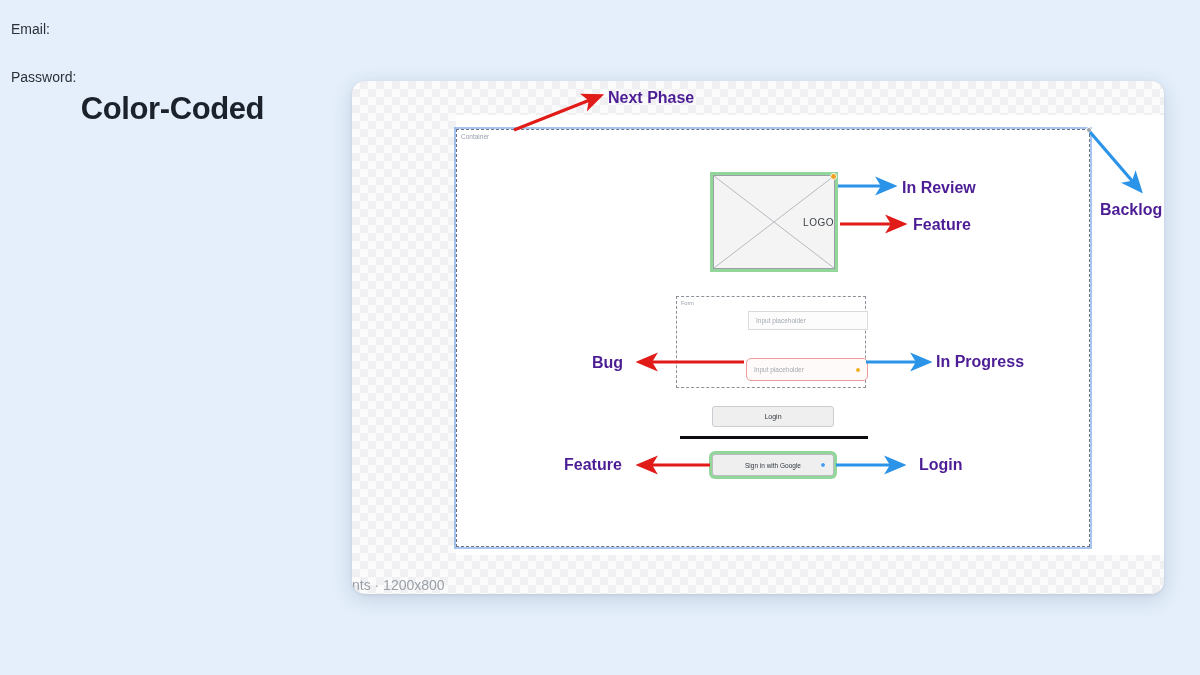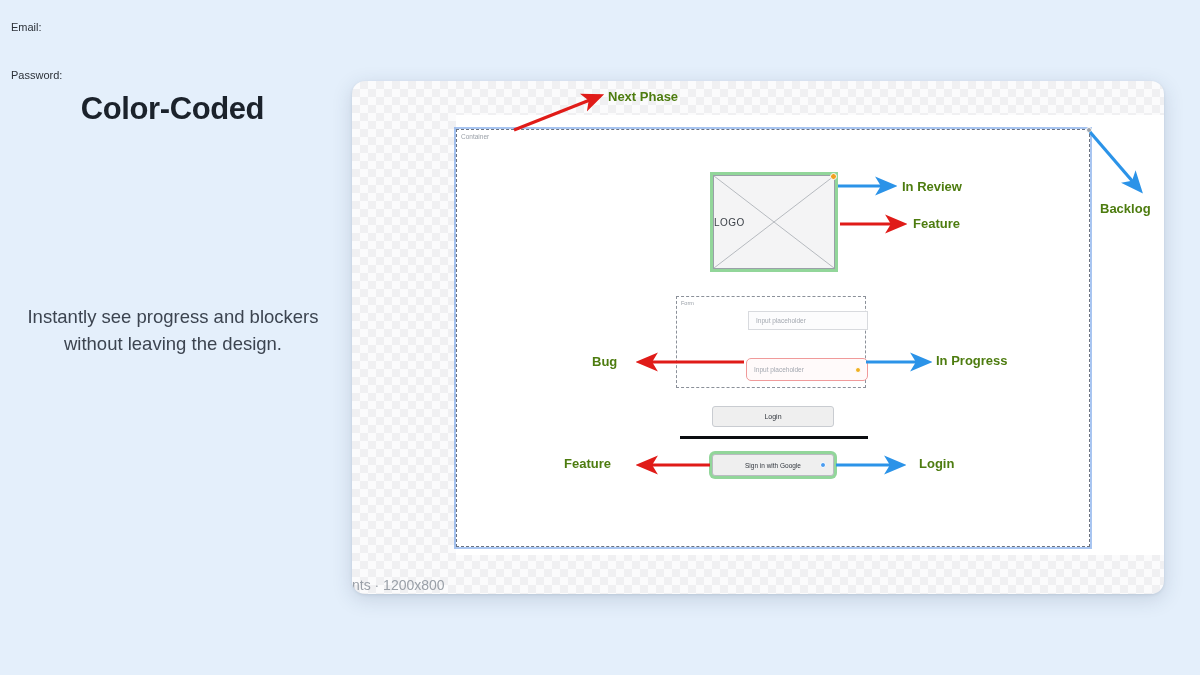--- a/index.html
+++ b/index.html
@@ -98,21 +98,21 @@
     border: 1px solid #9aa0a8;
     background: #f4f4f5;
     box-shadow: 0 0 0 3px rgba(110,200,120,.75);
   }
   #logo-box .diag {
     position: absolute; inset: 0;
   }
   #logo-text {
     position: absolute; left: 0; right: 0; top: 50%;
     transform: translateY(-50%);
-    text-align: left;
+    text-align: right;
     font-size: 10px; color: #3a3f46;
     letter-spacing: .5px;
   }
   #logo-handle {
     position: absolute; right: -3px; top: -3px;
     width: 7px; height: 7px; border-radius: 50%;
     background: #f0a020; border: 1px solid #fff;
   }
 
   
@@ -120,21 +120,21 @@
     position: absolute; left: 676px; top: 296px;
     width: 190px; height: 92px;
     border: 1px dashed #8b9099;
   }
   #form-label {
     position: absolute; left: 4px; top: 3px;
     font-size: 5.5px; color: #9aa0a8;
   }
   .field-label {
     position: absolute;
-    font-size: 11px; color: #2c3138;
+    font-size: 14px; color: #2c3138;
   }
   #email-label { left: 11px; top: 21px; }
   #password-label { left: 11px; top: 69px; }
   .field-input {
     position: absolute;
     height: 19px;
     border: 1px solid #d8dade;
     background: #fcfcfd;
     font-size: 6.5px; color: #a3a8b0;
     display: flex; align-items: center;
@@ -179,22 +179,22 @@
   #google-handle {
     position: absolute; right: 7px; top: 50%;
     transform: translateY(-50%);
     width: 6px; height: 6px; border-radius: 50%;
     background: #4a9cf0; border: 1px solid #fff;
   }
 
   
   .anno {
     position: absolute;
-    font-size: 13px; font-weight: bold;
-    color: #4d7c0f; white-space: nowrap;
+    font-size: 16px; font-weight: bold;
+    color: #4c1d95; white-space: nowrap;
   }
   #anno-next-phase { left: 608px; top: 89px; }
   #anno-in-review  { left: 902px; top: 179px; }
   #anno-feature-1  { left: 913px; top: 216px; }
   #anno-backlog    { left: 1100px; top: 201px; }
   #anno-bug        { left: 592px; top: 354px; }
   #anno-in-progress{ left: 936px; top: 353px; }
   #anno-feature-2  { left: 564px; top: 456px; }
   #anno-todo       { left: 919px; top: 456px; }
 
@@ -206,21 +206,20 @@
 </style>
 </head>
 <body>
 
 <div id="left-panel">
 
   <div id="headline">
     <div>Color-Coded</div>
   </div>
 
-  <div id="subhead">Instantly see progress and blockers without leaving the design.</div>
 
 </div>
 
 <div id="card">
   <div id="artboard"></div>
   <div id="artboard-caption">nts · 1200x800</div>
 </div>
 
 <div id="container-frame">
   <span id="container-label">Container</span>

